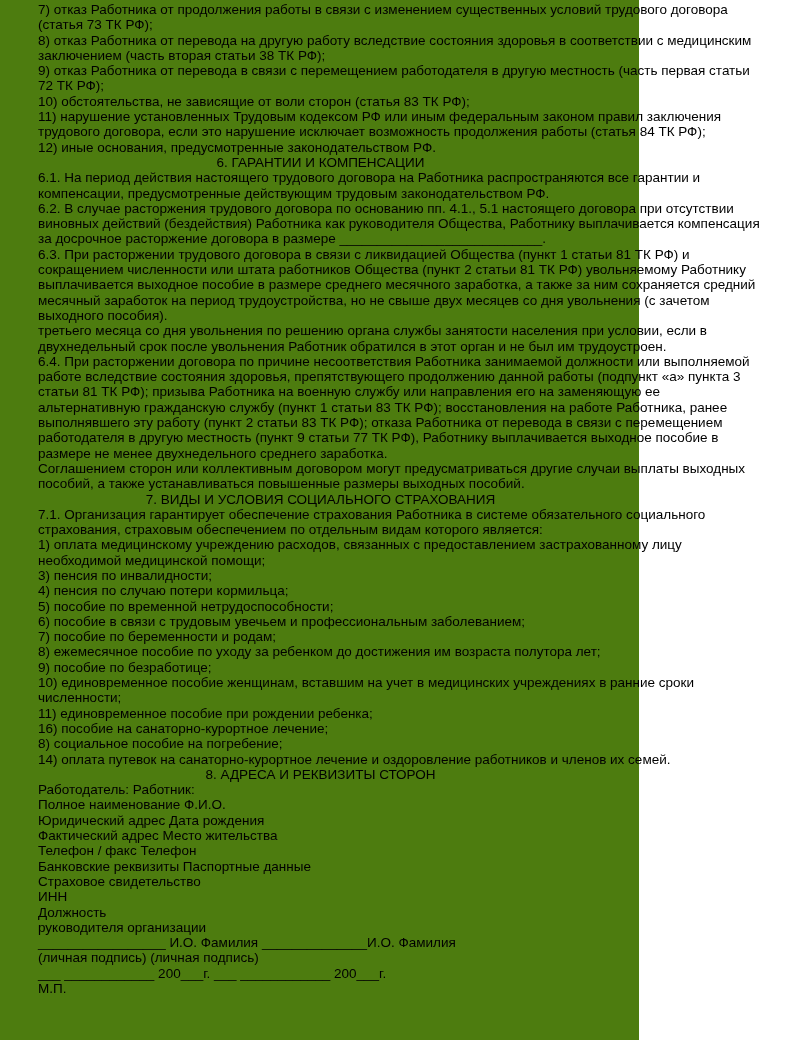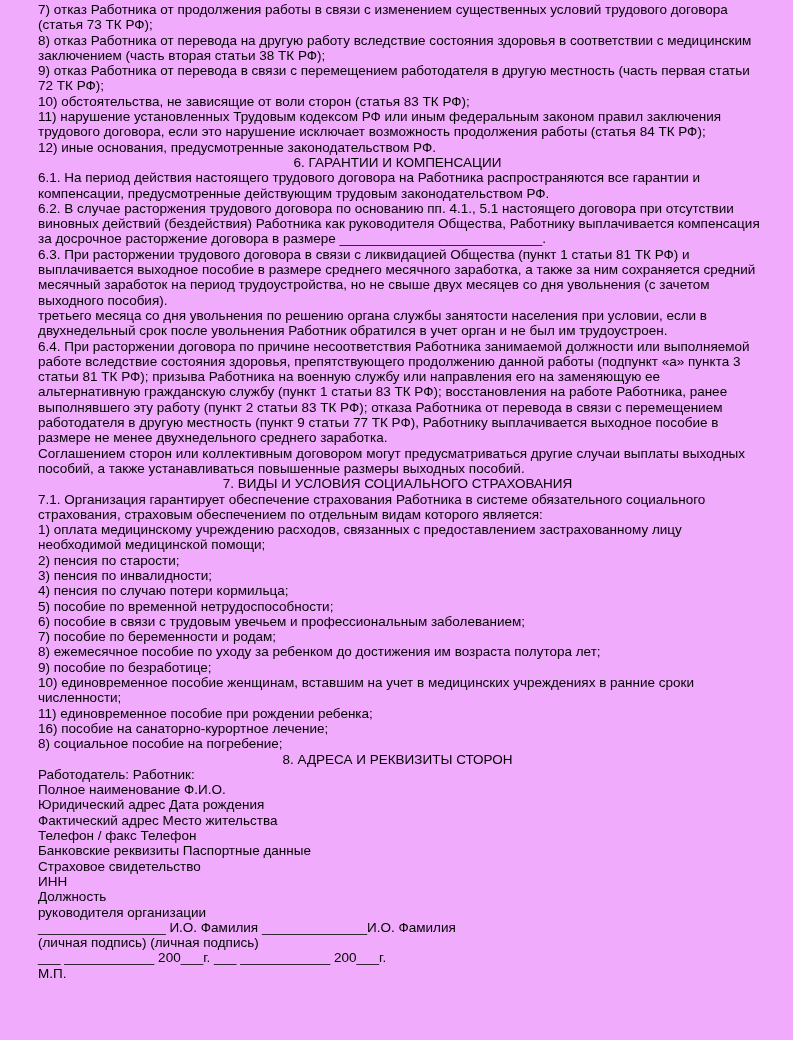--- a/index.html
+++ b/index.html
@@ -8,24 +8,24 @@
     background: #ffffff;
   }
   body {
     width: 793px;
     height: 1040px;
     overflow: hidden;
     font-family: "Liberation Sans", "DejaVu Sans", sans-serif;
   }
   .page {
     box-sizing: border-box;
-    width: 793px;
+    width: 639px;
     height: 1040px;
     padding: 2px 36px 7px 38px;
-    background: #f0abfc;
+    background: #4d7c0f;
     color: #000000;
   }
   .doc-line {
     font-size: 13.5px;
     line-height: 15.3px;
     height: 15.3px;
     white-space: pre;
     color: #000000;
     text-align: left;
   }
@@ -49,52 +49,53 @@
       <div class="doc-line">11) нарушение установленных Трудовым кодексом РФ или иным федеральным законом правил заключения</div>
       <div class="doc-line">трудового договора, если это нарушение исключает возможность продолжения работы (статья 84 ТК РФ);</div>
       <div class="doc-line">12) иные основания, предусмотренные законодательством РФ.</div>
       <div class="doc-line center">6. ГАРАНТИИ И КОМПЕНСАЦИИ</div>
       <div class="doc-line">6.1. На период действия настоящего трудового договора на Работника распространяются все гарантии и</div>
       <div class="doc-line">компенсации, предусмотренные действующим трудовым законодательством РФ.</div>
       <div class="doc-line">6.2. В случае расторжения трудового договора по основанию пп. 4.1., 5.1 настоящего договора при отсутствии</div>
       <div class="doc-line">виновных действий (бездействия) Работника как руководителя Общества, Работнику выплачивается компенсация</div>
       <div class="doc-line">за досрочное расторжение договора в размере ___________________________.</div>
       <div class="doc-line">6.3. При расторжении трудового договора в связи с ликвидацией Общества (пункт 1 статьи 81 ТК РФ) и</div>
+      <div class="doc-line">сокращением численности или штата работников Общества (пункт 2 статьи 81 ТК РФ) увольняемому Работнику</div>
       <div class="doc-line">выплачивается выходное пособие в размере среднего месячного заработка, а также за ним сохраняется средний</div>
       <div class="doc-line">месячный заработок на период трудоустройства, но не свыше двух месяцев со дня увольнения (с зачетом</div>
       <div class="doc-line">выходного пособия).</div>
       <div class="doc-line">третьего месяца со дня увольнения по решению органа службы занятости населения при условии, если в</div>
-      <div class="doc-line">двухнедельный срок после увольнения Работник обратился в учет орган и не был им трудоустроен.</div>
+      <div class="doc-line">двухнедельный срок после увольнения Работник обратился в этот орган и не был им трудоустроен.</div>
       <div class="doc-line">6.4. При расторжении договора по причине несоответствия Работника занимаемой должности или выполняемой</div>
       <div class="doc-line">работе вследствие состояния здоровья, препятствующего продолжению данной работы (подпункт «а» пункта 3</div>
       <div class="doc-line">статьи 81 ТК РФ); призыва Работника на военную службу или направления его на заменяющую ее</div>
       <div class="doc-line">альтернативную гражданскую службу (пункт 1 статьи 83 ТК РФ); восстановления на работе Работника, ранее</div>
       <div class="doc-line">выполнявшего эту работу (пункт 2 статьи 83 ТК РФ); отказа Работника от перевода в связи с перемещением</div>
       <div class="doc-line">работодателя в другую местность (пункт 9 статьи 77 ТК РФ), Работнику выплачивается выходное пособие в</div>
       <div class="doc-line">размере не менее двухнедельного среднего заработка.</div>
       <div class="doc-line">Соглашением сторон или коллективным договором могут предусматриваться другие случаи выплаты выходных</div>
       <div class="doc-line">пособий, а также устанавливаться повышенные размеры выходных пособий.</div>
       <div class="doc-line center">7. ВИДЫ И УСЛОВИЯ СОЦИАЛЬНОГО СТРАХОВАНИЯ</div>
       <div class="doc-line">7.1. Организация гарантирует обеспечение страхования Работника в системе обязательного социального</div>
       <div class="doc-line">страхования, страховым обеспечением по отдельным видам которого является:</div>
       <div class="doc-line">1) оплата медицинскому учреждению расходов, связанных с предоставлением застрахованному лицу</div>
       <div class="doc-line">необходимой медицинской помощи;</div>
-      <div class="doc-line">2) пенсия по старости;</div>
       <div class="doc-line">3) пенсия по инвалидности;</div>
       <div class="doc-line">4) пенсия по случаю потери кормильца;</div>
       <div class="doc-line">5) пособие по временной нетрудоспособности;</div>
       <div class="doc-line">6) пособие в связи с трудовым увечьем и профессиональным заболеванием;</div>
       <div class="doc-line">7) пособие по беременности и родам;</div>
       <div class="doc-line">8) ежемесячное пособие по уходу за ребенком до достижения им возраста полутора лет;</div>
       <div class="doc-line">9) пособие по безработице;</div>
       <div class="doc-line">10) единовременное пособие женщинам, вставшим на учет в медицинских учреждениях в ранние сроки</div>
       <div class="doc-line">численности;</div>
       <div class="doc-line">11) единовременное пособие при рождении ребенка;</div>
       <div class="doc-line">16) пособие на санаторно-курортное лечение;</div>
       <div class="doc-line">8) социальное пособие на погребение;</div>
+      <div class="doc-line">14) оплата путевок на санаторно-курортное лечение и оздоровление работников и членов их семей.</div>
       <div class="doc-line center">8. АДРЕСА И РЕКВИЗИТЫ СТОРОН</div>
       <div class="doc-line">Работодатель: Работник:</div>
       <div class="doc-line">Полное наименование Ф.И.О.</div>
       <div class="doc-line">Юридический адрес Дата рождения</div>
       <div class="doc-line">Фактический адрес Место жительства</div>
       <div class="doc-line">Телефон / факс Телефон</div>
       <div class="doc-line">Банковские реквизиты Паспортные данные</div>
       <div class="doc-line">Страховое свидетельство</div>
       <div class="doc-line">ИНН</div>
       <div class="doc-line">Должность</div>

